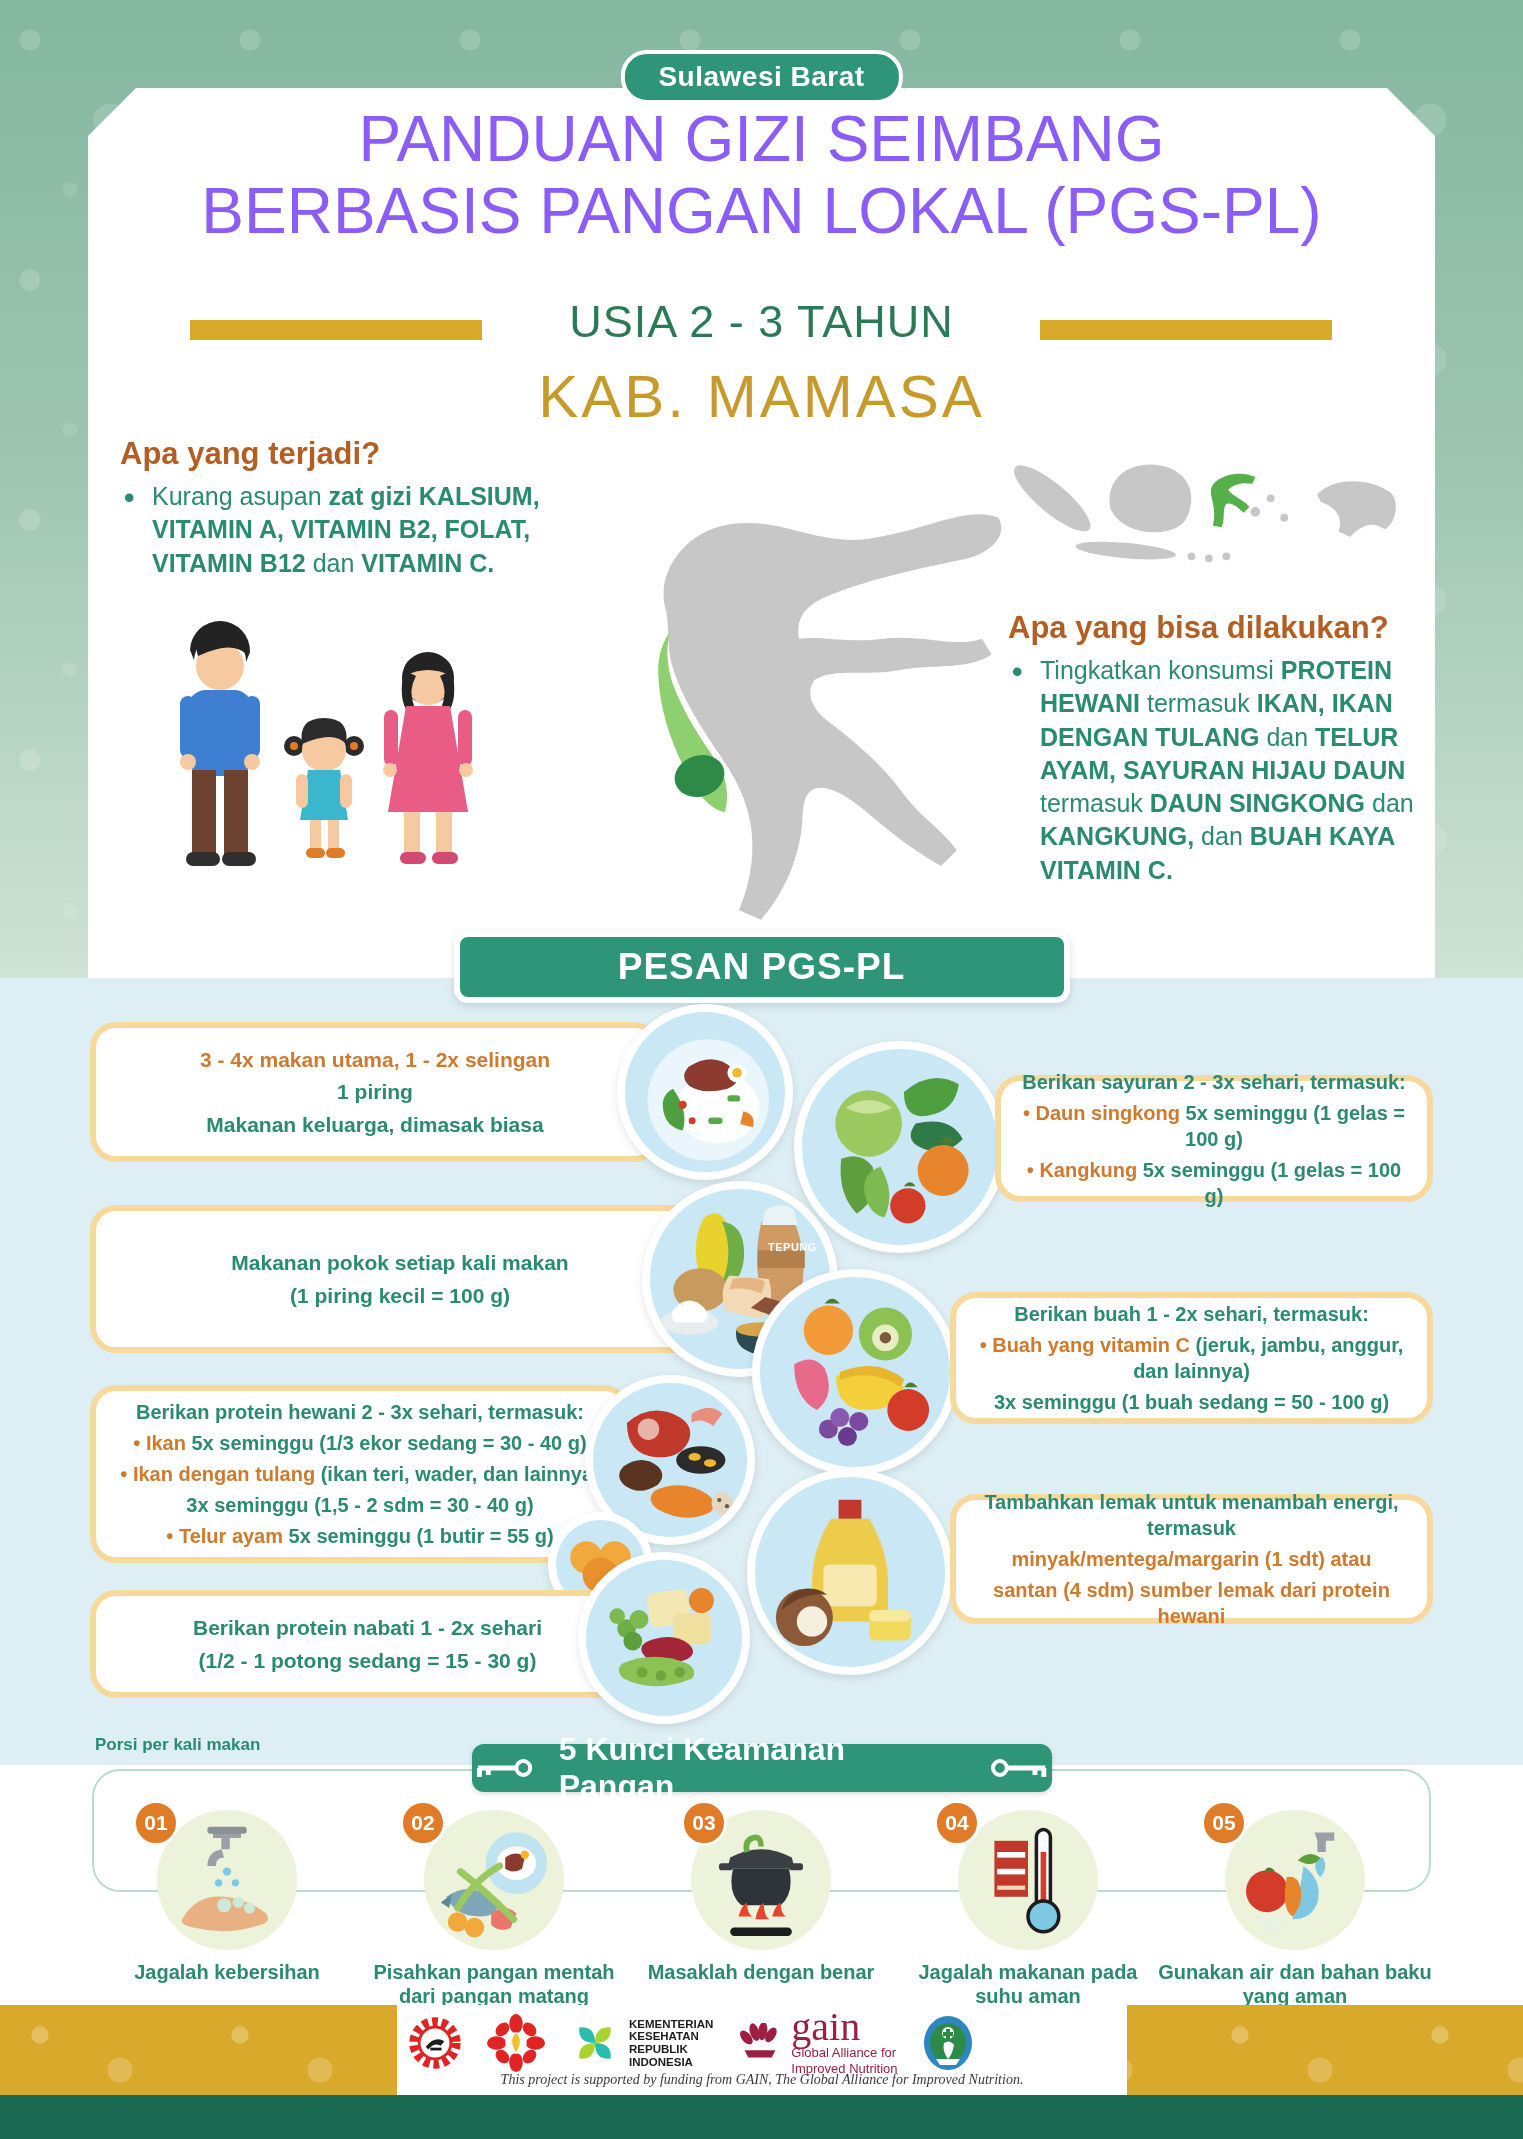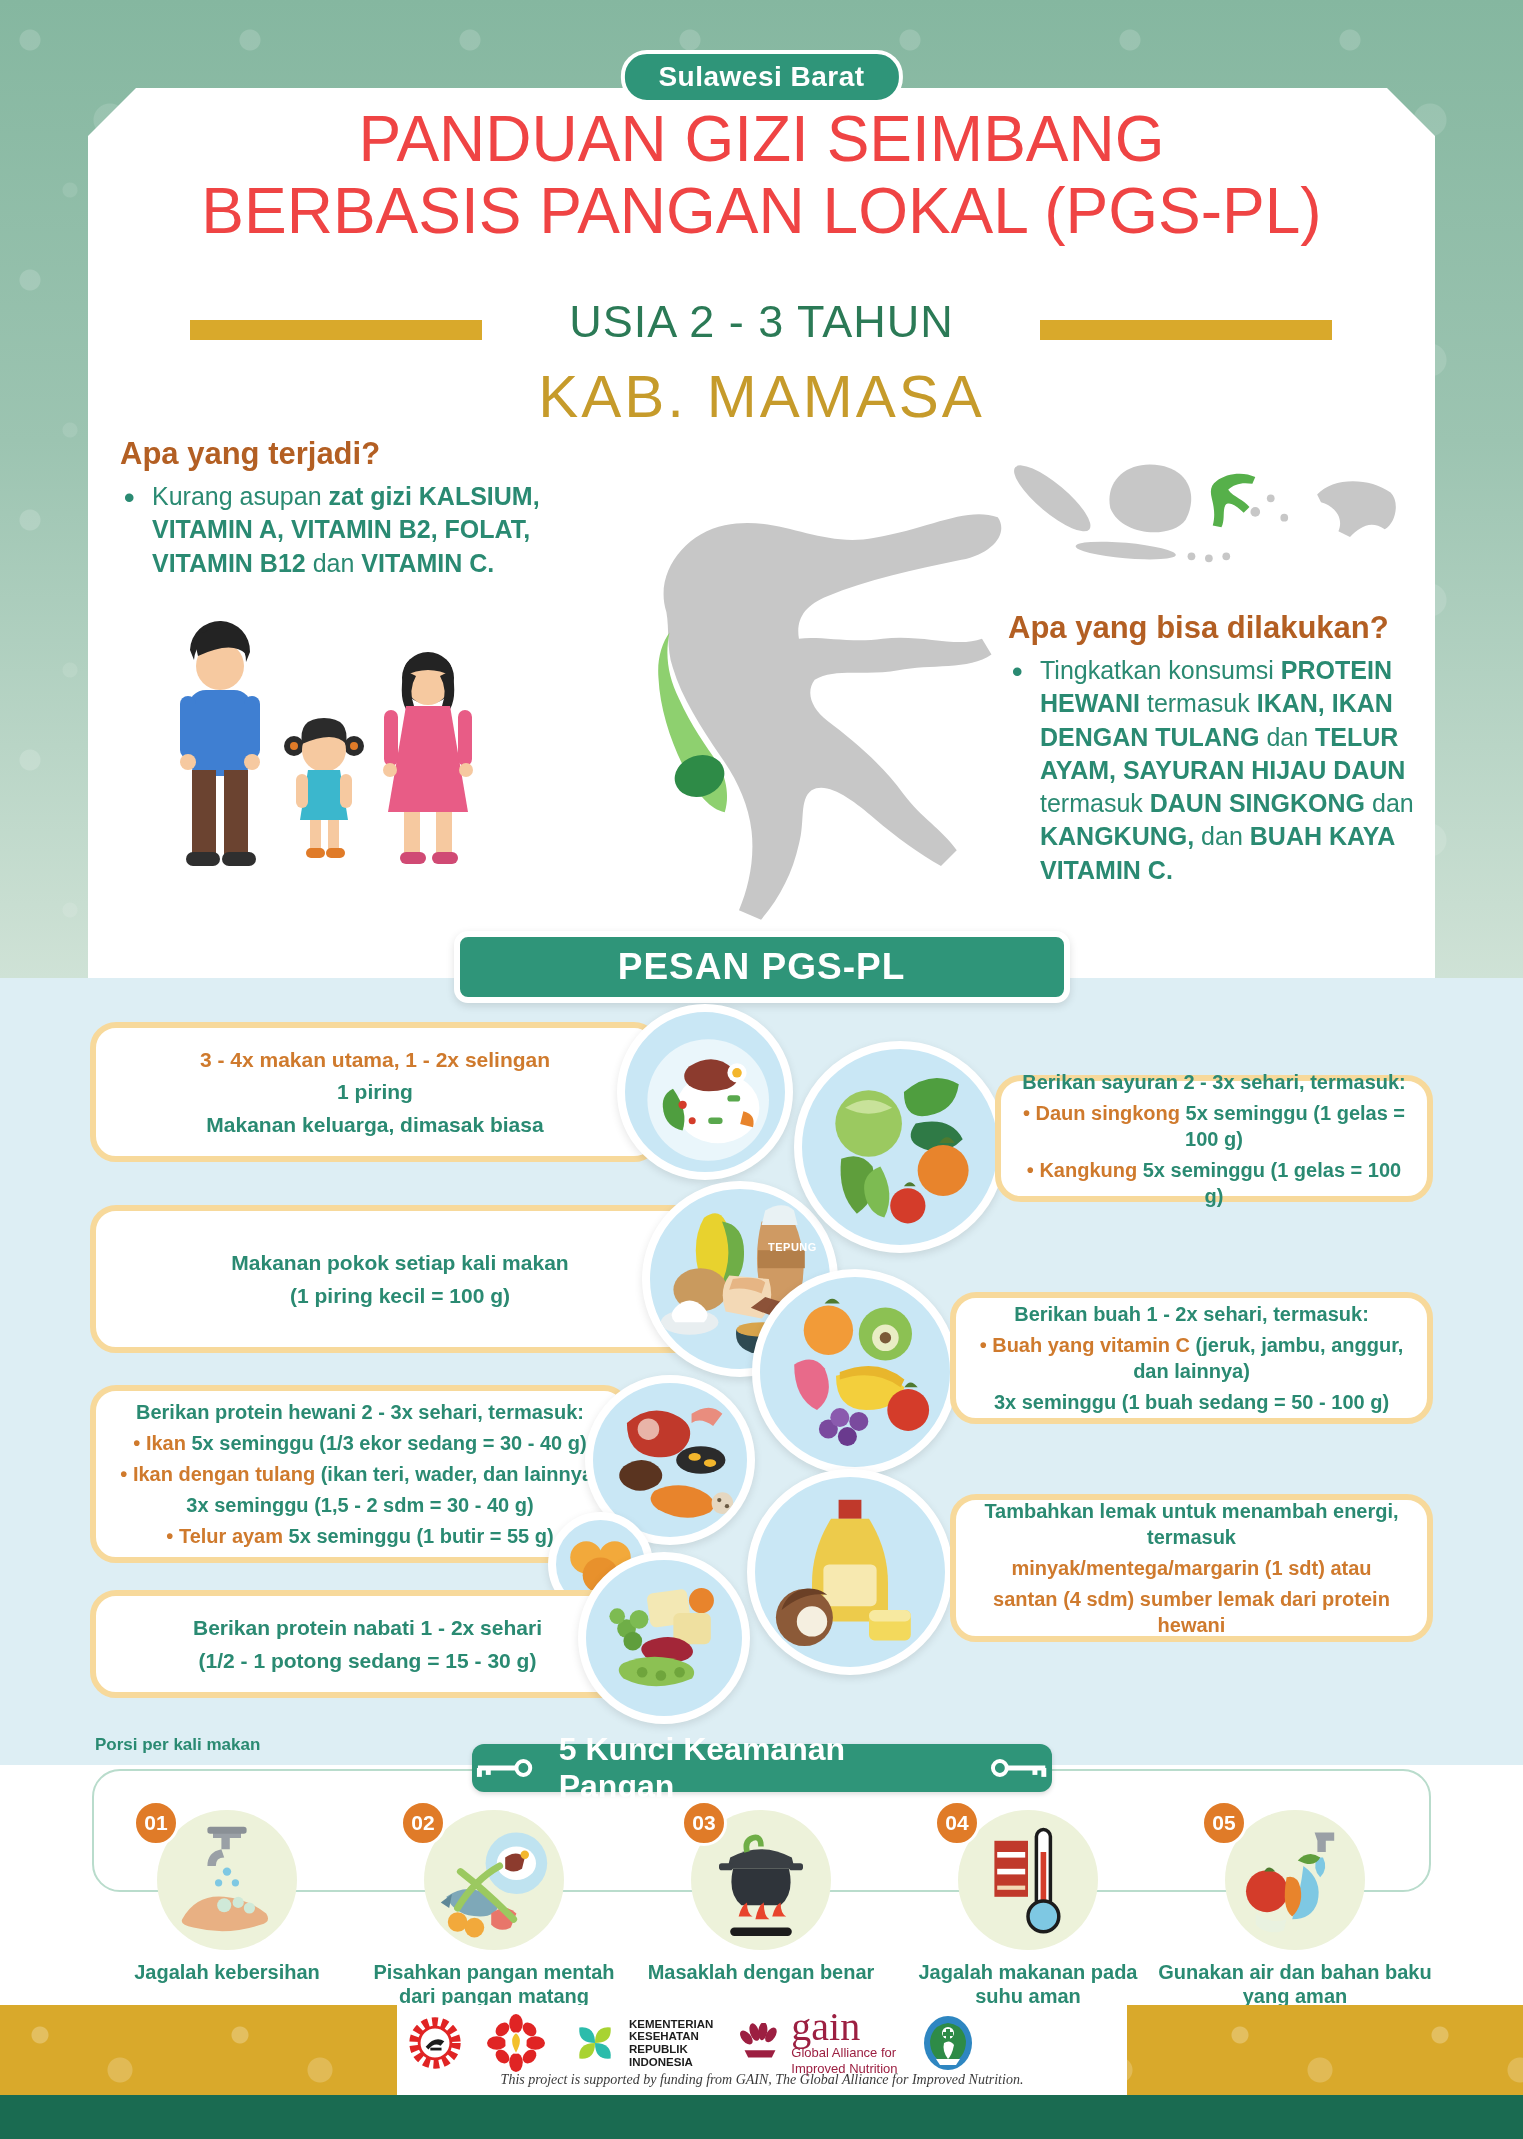--- a/index.html
+++ b/index.html
@@ -14,21 +14,21 @@
       radial-gradient(circle at 110px 120px, rgba(255,255,255,.13) 0 16px, transparent 17px),
       radial-gradient(circle at 70px 190px, rgba(255,255,255,.10) 0 7px, transparent 8px),
       linear-gradient(180deg,#85b7a0 0%,#9cc4b1 45%,#cfe2d6 100%);
     background-size:220px 240px,220px 240px,220px 240px,100% 100%;}
   .panel{position:absolute;left:88px;top:88px;width:1347px;height:890px;background:#ffffff;
     clip-path:polygon(48px 0,calc(100% - 48px) 0,100% 48px,100% 100%,0 100%,0 48px);}
   .pill{position:absolute;left:50%;transform:translateX(-50%);top:50px;
     background:#2f9579;color:#fff;border:4px solid #fff;border-radius:26px;
     padding:7px 34px;font-size:28px;font-weight:bold;letter-spacing:.5px;}
 
-  .title{position:absolute;left:0;width:100%;text-align:center;color:#ef4444;
+  .title{position:absolute;left:0;width:100%;text-align:center;color:#8b5cf6;
     font-size:64px;font-weight:normal;letter-spacing:0;}
   .t1{top:102px;} .t2{top:174px;}
   .sub{position:absolute;left:0;width:100%;top:296px;text-align:center;color:#2b7a56;
     font-size:45px;font-weight:normal;letter-spacing:1px;}
   .gbar{position:absolute;top:320px;width:292px;height:20px;background:#d9a92b;}
   .gbar.l{left:190px;} .gbar.r{left:1040px;}
   .region{position:absolute;left:0;width:100%;top:362px;text-align:center;color:#c69b2b;
     font-size:60px;font-weight:normal;letter-spacing:3px;}
 
   
@@ -352,21 +352,21 @@
       <rect x="44" y="12" width="12" height="10" fill="#c0392b"></rect>
       <path d="M40,22 h20 q10,16 10,34 v14 q0,6 -6,6 h-28 q-6,0 -6,-6 v-14 q0,-18 10,-34Z" fill="#f0c93c" opacity="0.92"></path>
       <rect x="36" y="46" width="28" height="22" rx="3" fill="#f7e9b0"></rect>
       <circle cx="26" cy="74" r="15" fill="#8c5a38"></circle>
       <path d="M14,70 a15,15 0 0 1 24,-8 q-12,-2 -24,8Z" fill="#6b4026"></path>
       <circle cx="30" cy="76" r="8" fill="#f5efe0"></circle>
       <rect x="60" y="70" width="22" height="16" rx="3" fill="#f3d95c"></rect>
       <rect x="60" y="70" width="22" height="6" rx="3" fill="#f7e9a0"></rect>
     </svg>
   </div>
-  <div class="card" style="left:950px;top:1494px;width:483px;height:148px;">
+  <div class="card" style="left:950px;top:1494px;width:483px;height:130px;">
     <p class="teal sm">Tambahkan lemak untuk menambah energi, termasuk</p>
     <p class="org sm">minyak/mentega/margarin (1 sdt) atau</p>
     <p class="org sm">santan (4 sdm) sumber lemak dari protein hewani</p>
   </div>
 
   <div class="white-section"></div>
   <div class="keys-box"></div>
   <div class="keys-banner">
     <svg class="key-ic" viewBox="0 0 62 26">
       <circle cx="52" cy="13" r="7" fill="none" stroke="#fff" stroke-width="4"></circle>

